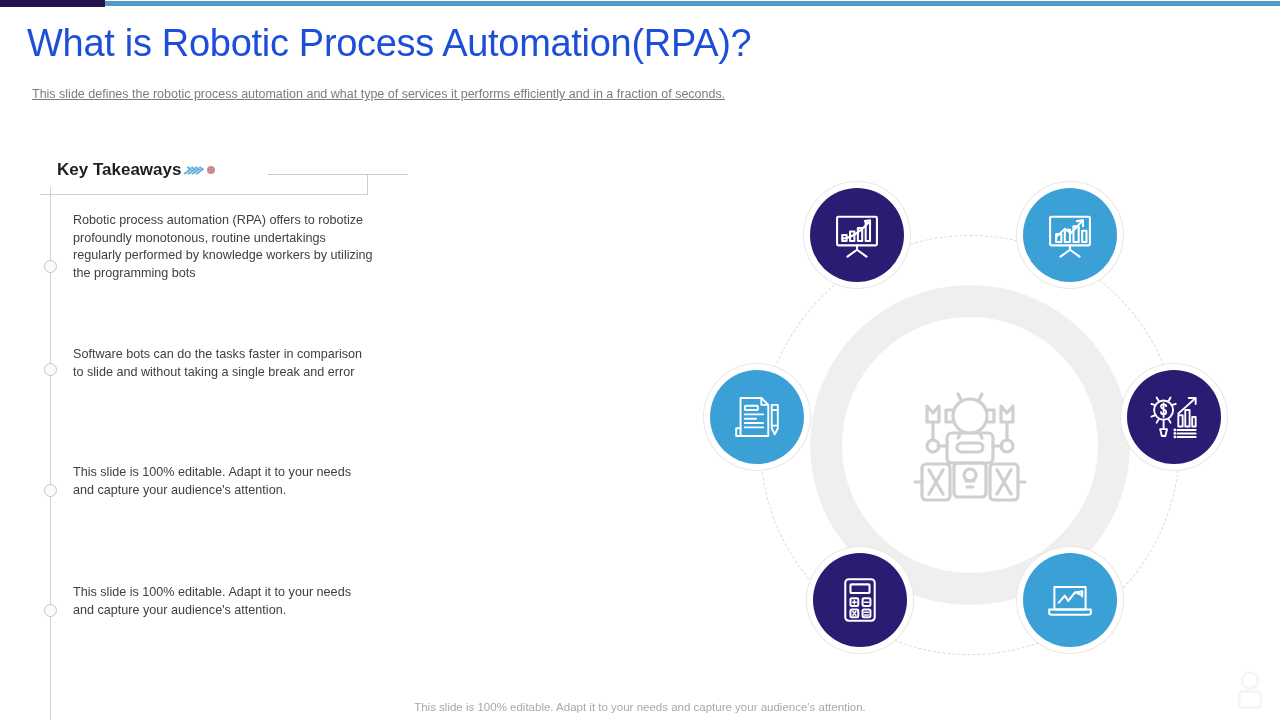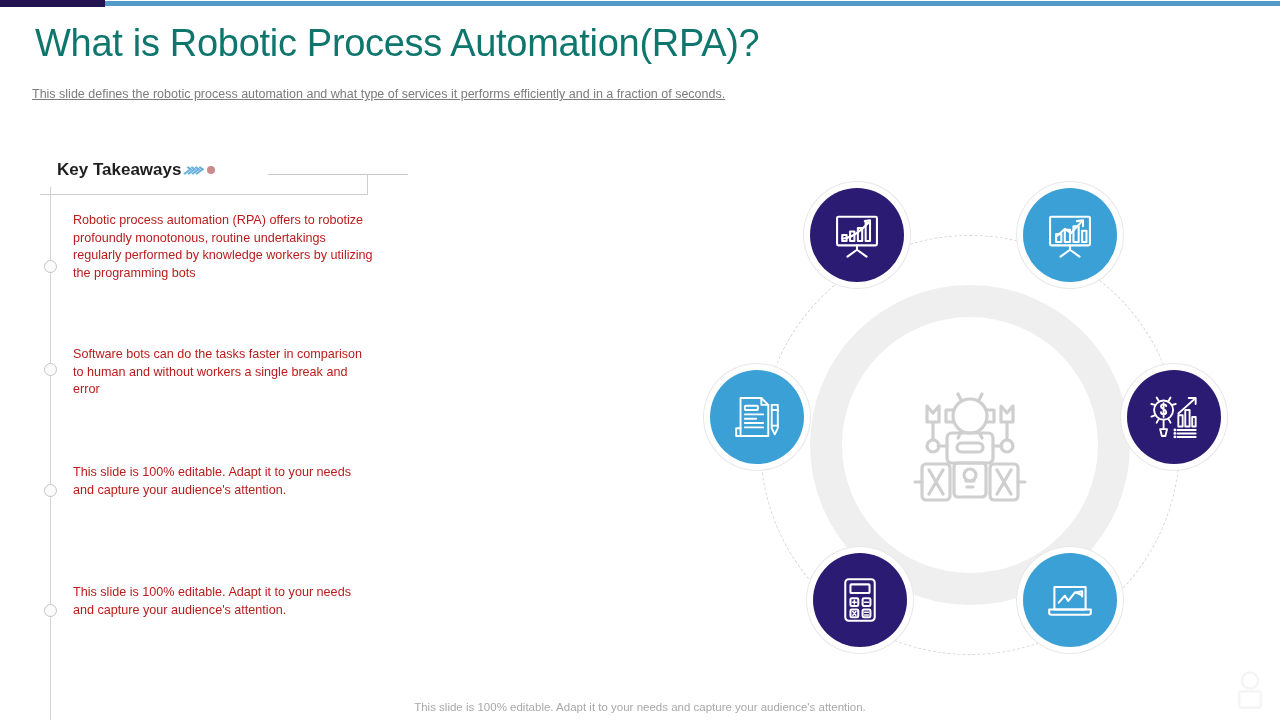--- a/index.html
+++ b/index.html
@@ -31,25 +31,25 @@
     position: absolute;
     top: 1px; left: 105px;
     width: 1175px;
     height: 5px;
     background: #539ac8;
   }
 
   
   .title {
     position: absolute;
-    left: 35px;
+    left: 27px;
     top: 22px;
     font-size: 38px;
     font-weight: 400;
-    color: #0f766e;
+    color: #1d4ed8;
     letter-spacing: -0.3px;
     white-space: nowrap;
   }
   .subtitle {
     position: absolute;
     left: 32px;
     top: 87px;
     font-size: 12.5px;
     color: #7c7c7c;
     white-space: nowrap;
@@ -139,21 +139,21 @@
     border-radius: 50%;
     border: 1px solid #c6c6c6;
     background: #fbfbfb;
   }
   .tl-text {
     position: absolute;
     left: 33px;
     width: 300px;
     font-size: 12.6px;
     line-height: 17.5px;
-    color: #b91c1c;
+    color: #404040;
   }
 
   
   .diagram {
     position: absolute;
     left: 660px;
     top: 140px;
     width: 620px;
     height: 560px;
   }
@@ -252,21 +252,21 @@
 
   <div class="timeline-line"></div>
 
   <div class="tl-item" style="top:57px;">
     <div class="tl-node" style="top:48px;"></div>
     <div class="tl-text">Robotic process automation (RPA) offers to robotize profoundly monotonous, routine undertakings regularly performed by knowledge workers by  utilizing the programming bots</div>
   </div>
 
   <div class="tl-item" style="top:191px;">
     <div class="tl-node" style="top:17px;"></div>
-    <div class="tl-text">Software bots can do the tasks faster in comparison to human and without workers a single break and error</div>
+    <div class="tl-text">Software bots can do the tasks faster in comparison to slide and without taking a single break and error</div>
   </div>
 
   <div class="tl-item" style="top:309px;">
     <div class="tl-node" style="top:20px;"></div>
     <div class="tl-text">This slide is 100% editable. Adapt it to your needs and capture your audience's attention.</div>
   </div>
 
   <div class="tl-item" style="top:429px;">
     <div class="tl-node" style="top:20px;"></div>
     <div class="tl-text">This slide is 100% editable. Adapt it to your needs and capture your audience's attention.</div>

